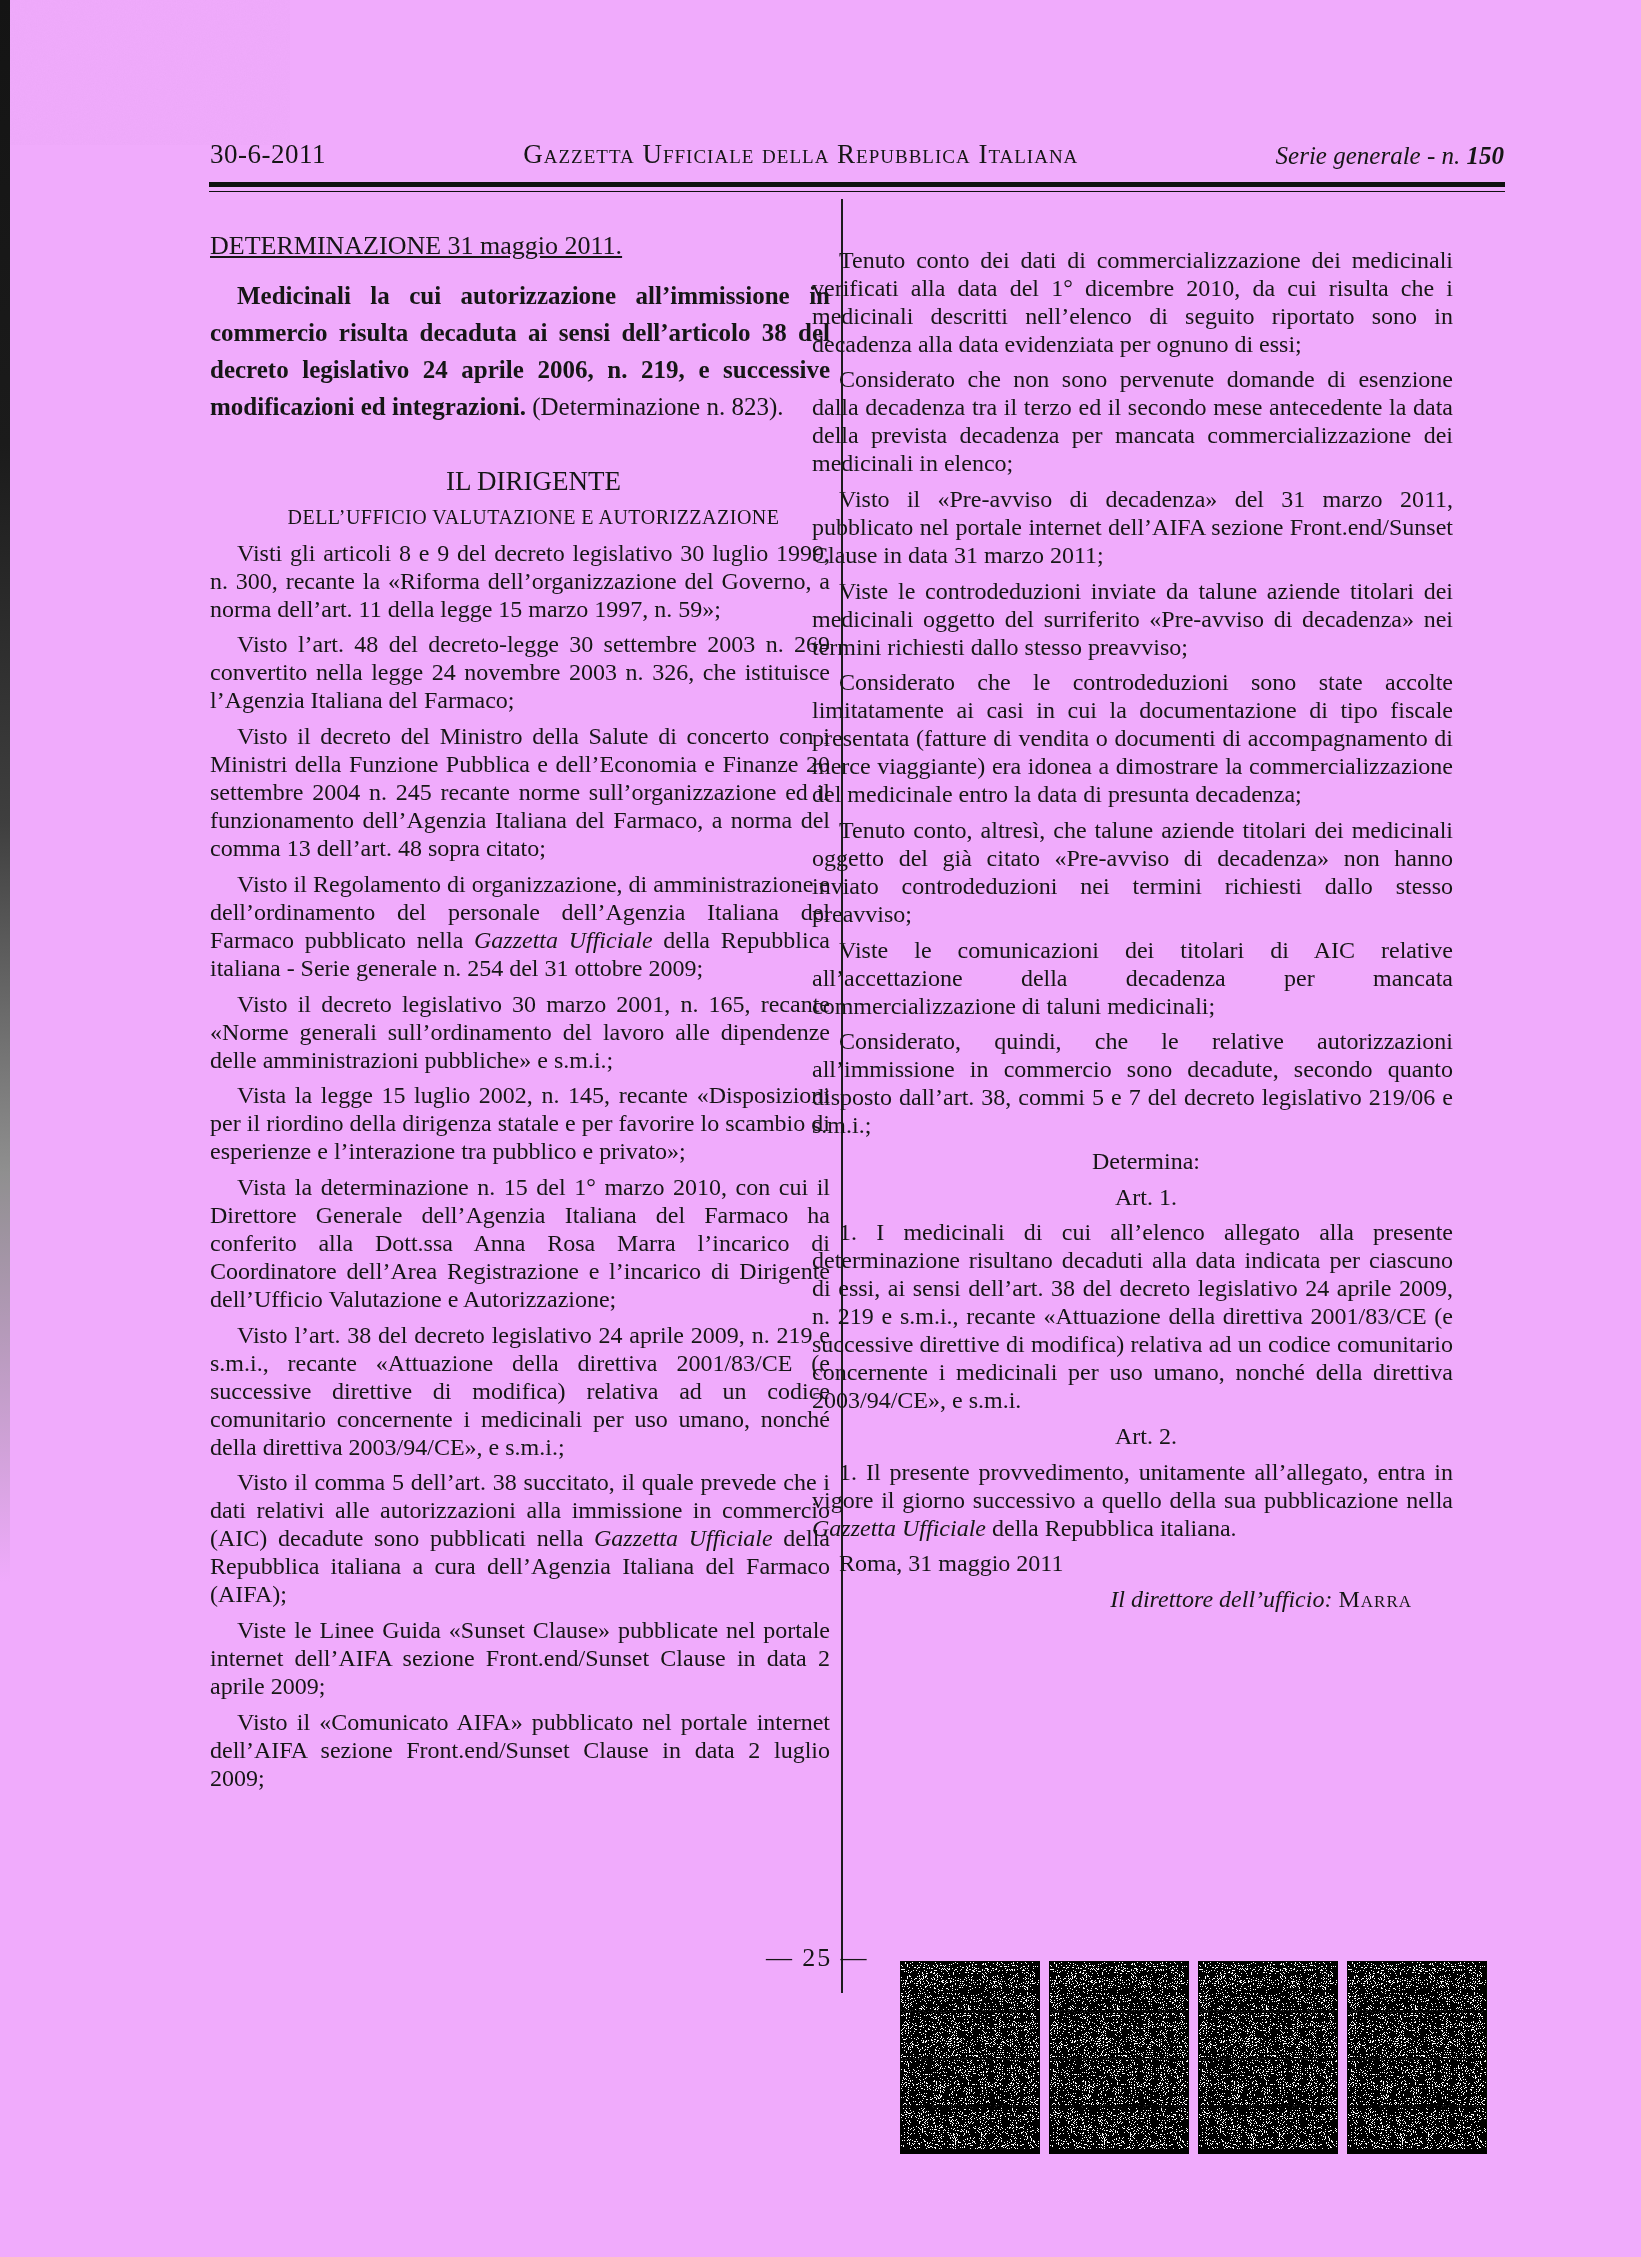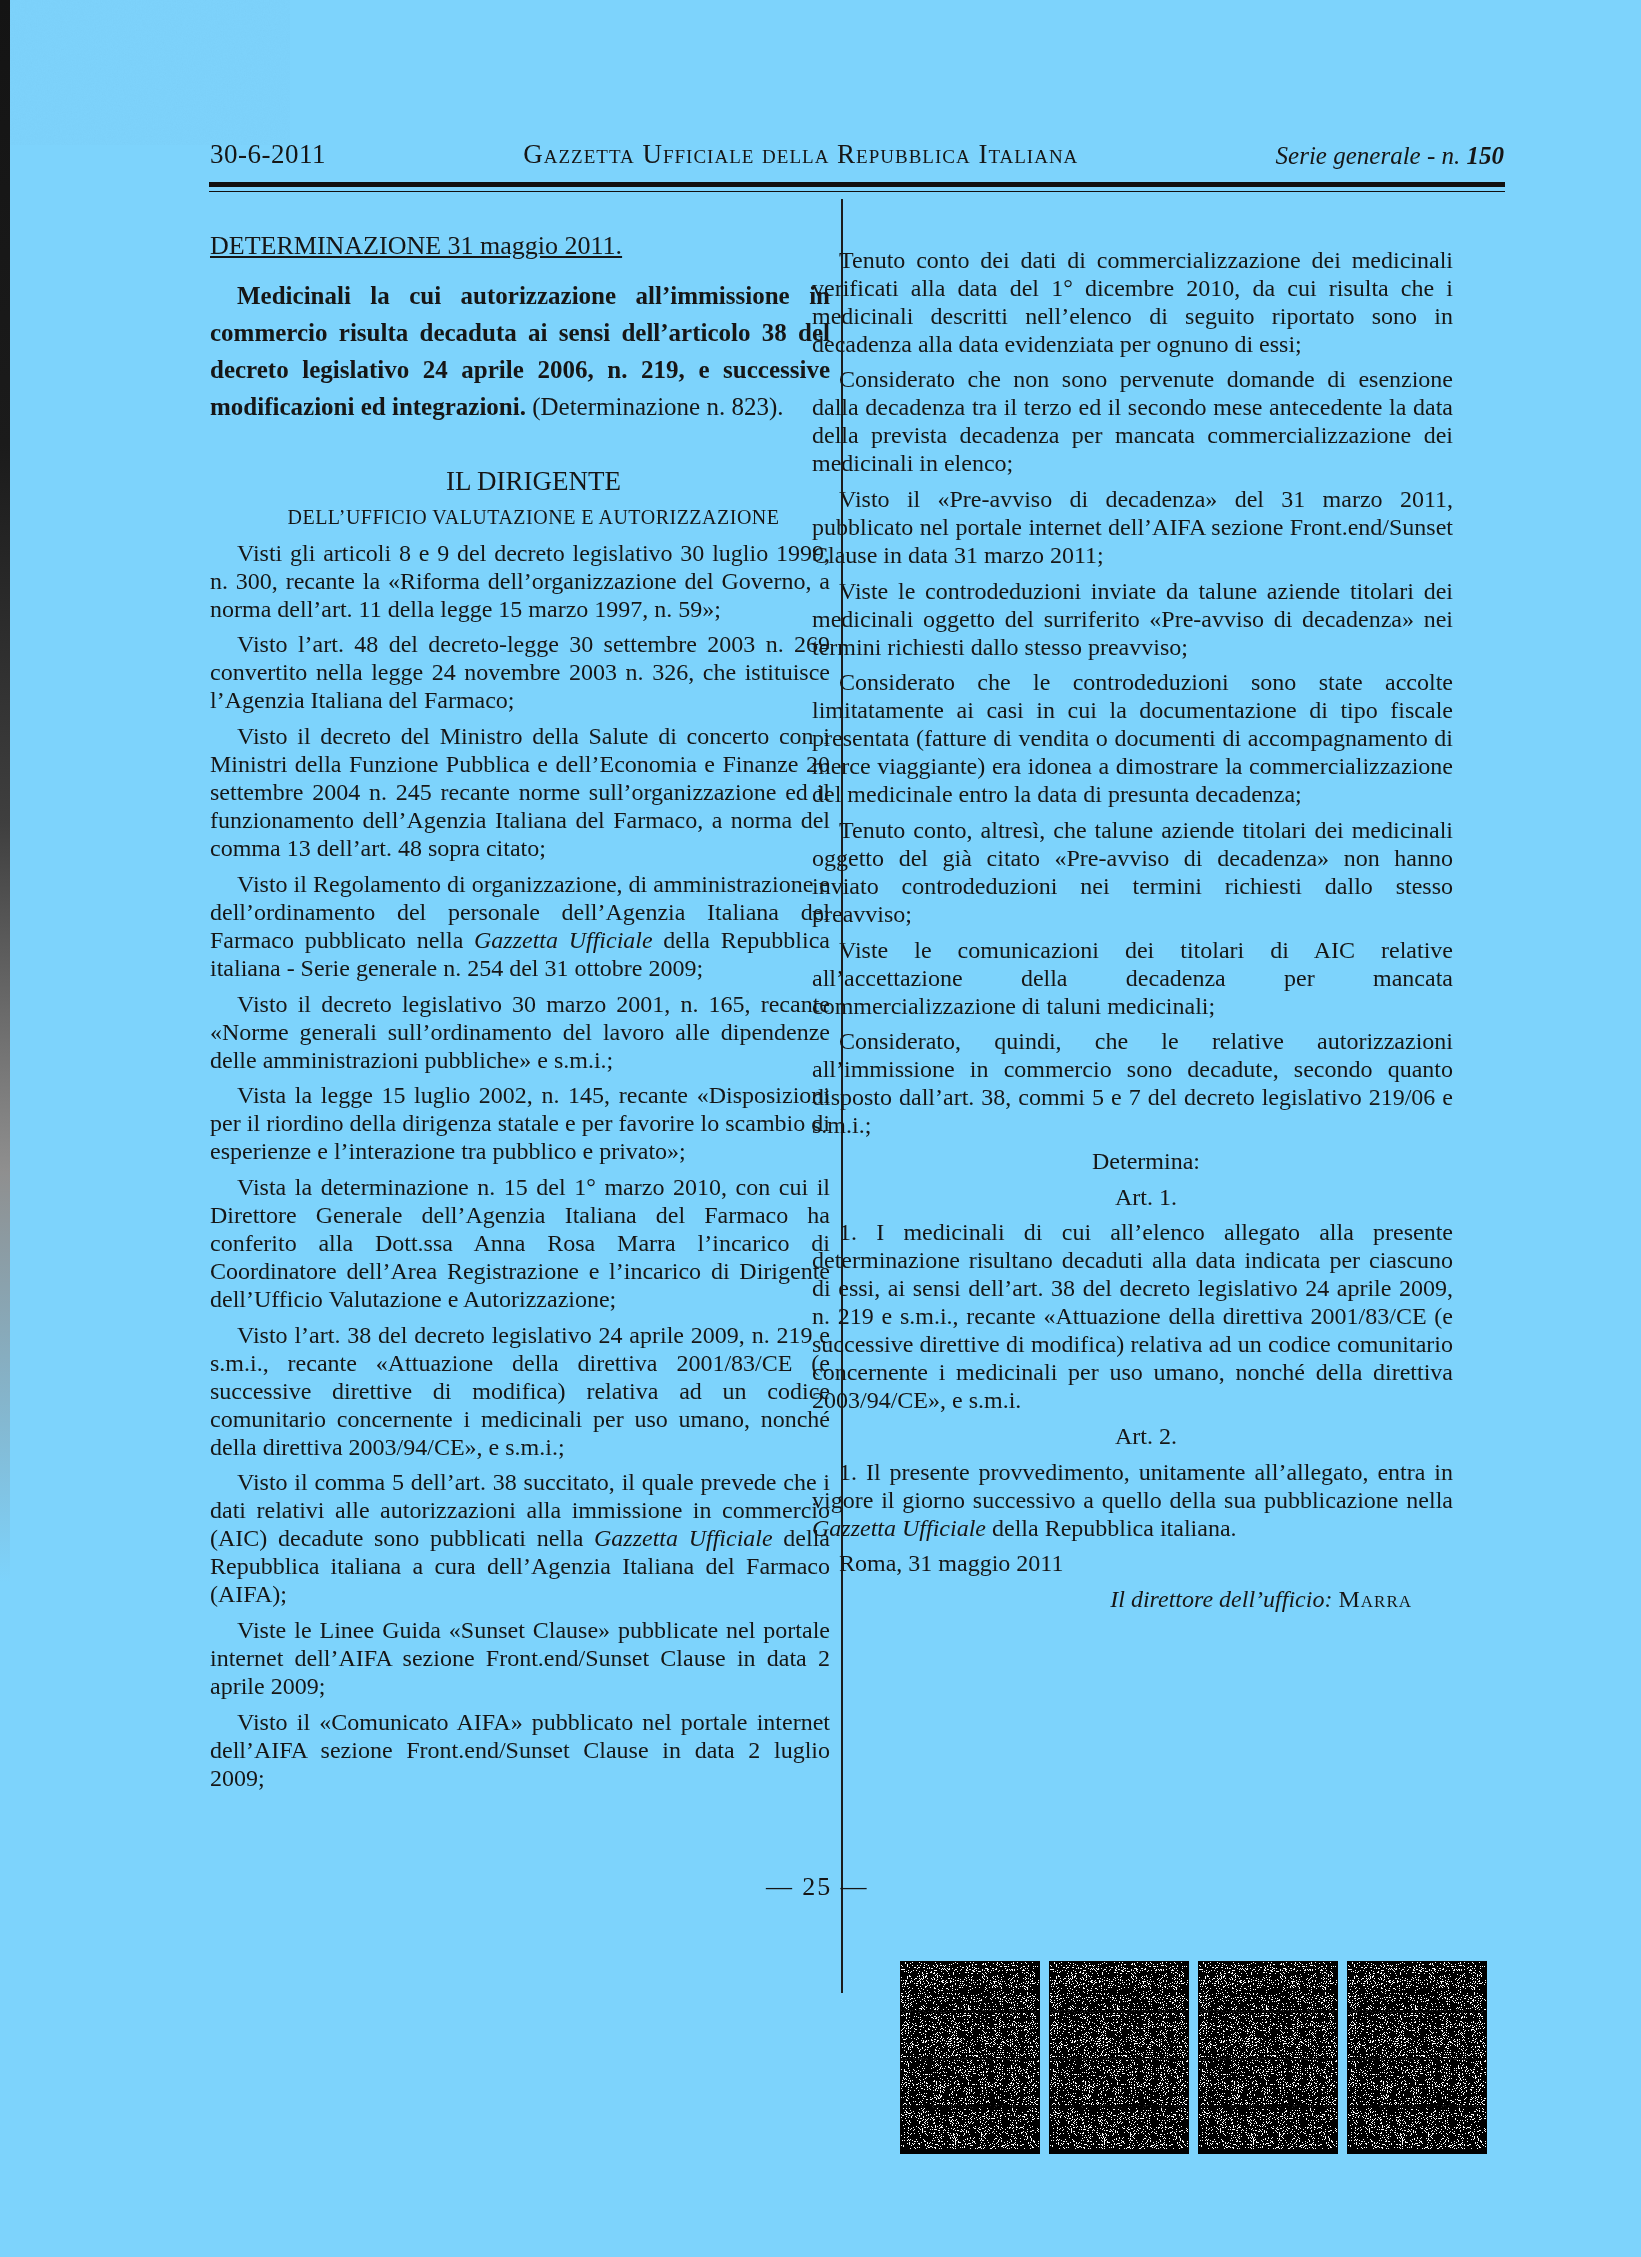--- a/index.html
+++ b/index.html
@@ -1,18 +1,18 @@
 <!DOCTYPE html>
 <html lang="it"><head>
 <meta charset="utf-8">
 <style>
   html,body{margin:0;padding:0;background:#d9d9d6;}
   .page{
     position:relative;width:1641px;height:2257px;margin:0 auto;
-    background:#7dd3fc;overflow:hidden;
+    background:#f0abfc;overflow:hidden;
     font-family:"Liberation Serif","DejaVu Serif",serif;
     color:#161616;
   }
   .scan-edge{
     position:absolute;left:0;top:0;width:9.7px;height:1583px;
     background:linear-gradient(180deg,#141414 0%,#1b1b1b 28%,#3f3f3f 52%,#8f8f8f 74%,rgba(200,200,200,0) 100%);
   }
   .header{
     position:absolute;left:210px;width:1294px;top:139px;
     display:flex;justify-content:space-between;align-items:flex-end;
@@ -39,21 +39,21 @@
   .signer-office{font-size:20px;text-align:center;margin:0 0 27px;letter-spacing:0.5px;text-indent:0;}
   p.body{margin:0 0 7.7px;text-indent:27px;}
   .col-right p.body:first-child{margin-top:13.5px;}
   .determina{text-align:center;text-indent:0;margin:41px 0 0;}
   .art-heading{text-align:center;text-indent:0;margin:56px 0 0;}
   .art-body{margin:42px 0 0;text-indent:27px;}
   .dateline{margin:33px 0 0;text-indent:44px;text-align:left;}
   .signature{margin:54px 0 0;text-align:right;padding-right:41px;font-style:italic;}
   .signature .name{font-style:normal;font-variant:small-caps;letter-spacing:1px;}
 
-  .page-num{position:absolute;left:766px;top:1872px;font-size:26px;letter-spacing:1.9px;}
+  .page-num{position:absolute;left:766px;top:1943px;font-size:26px;letter-spacing:1.9px;}
   .noise-blocks{position:absolute;left:901px;top:1962px;width:585px;height:191px;display:flex;gap:10.6px;}
   .nblock{flex:1;position:relative;background:#050505;outline:1px solid #000;}
   .nblock svg{position:absolute;inset:0;width:100%;height:100%;display:block;}
   .band{position:absolute;left:0;right:0;height:2.9px;background:#000;opacity:.85;}
   .band.b1{top:25%;} .band.b2{top:50%;} .band.b3{top:75%;}
   .nblock .bottom{position:absolute;left:0;right:0;bottom:0;height:3.9px;background:#000;}
   .grain{position:absolute;inset:0;pointer-events:none;opacity:.05;mix-blend-mode:multiply;}
 </style>
 </head>
 <body>

